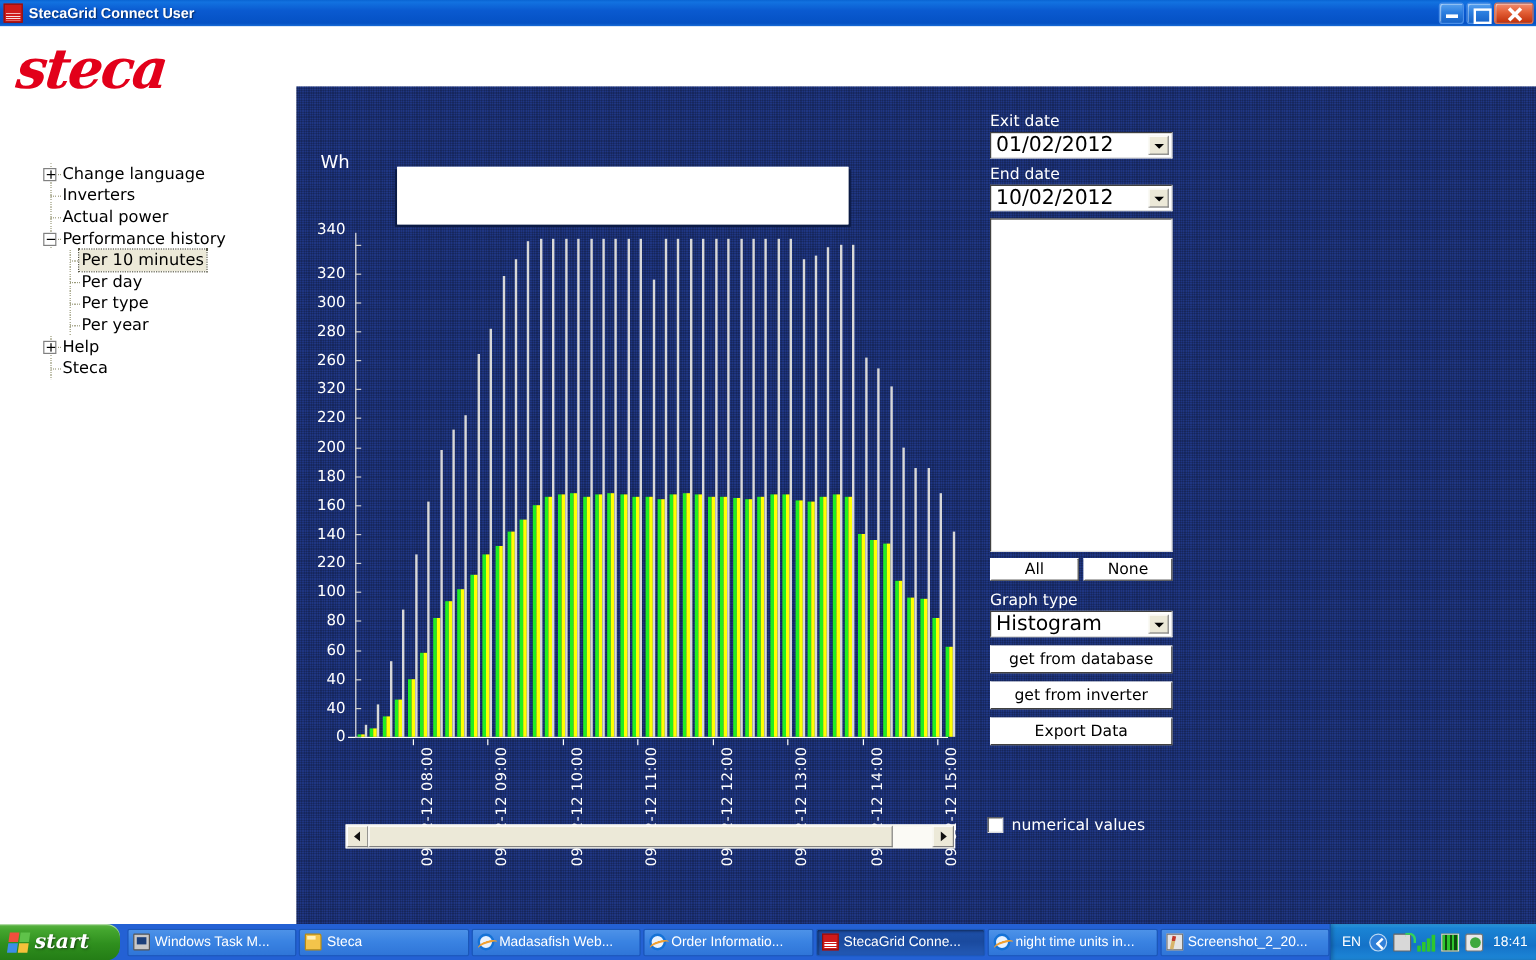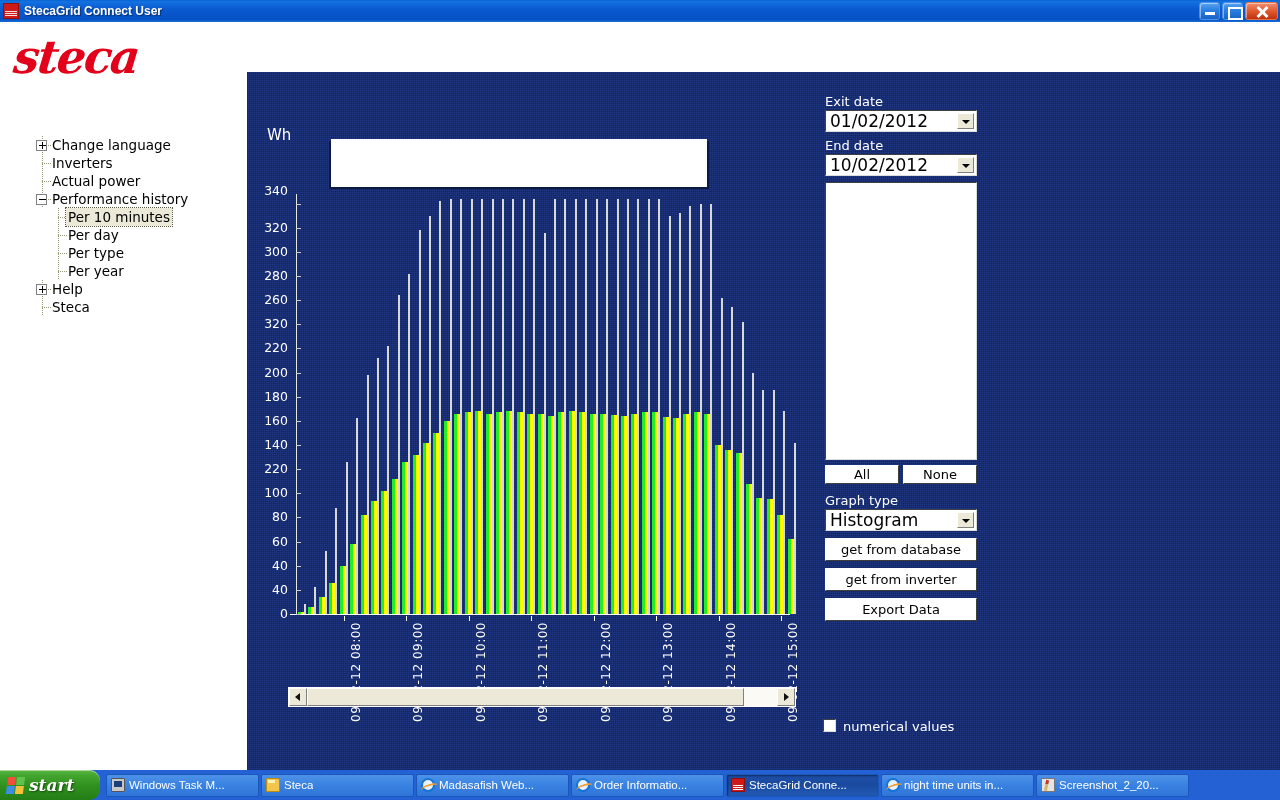--- a/index.html
+++ b/index.html
@@ -241,21 +241,21 @@
   .spinhalf.up .arw { border-bottom: 4px solid #111; }
   .spinhalf.dn .arw { border-top: 4px solid #111; }
   #valcount {
     width: 38px; height: 24px; margin-left: 7px; background: #ffffff;
     border-top: 1px solid #404040; border-left: 1px solid #404040;
     border-right: 1px solid #dcdcdc; border-bottom: 1px solid #dcdcdc;
     font-size: 13px; color: #000; display: flex; align-items: center; padding-left: 4px;
     font-family: "DejaVu Sans", sans-serif;
   }
   #valtext { color: #ffffff; font-size: 13px; margin-left: 9px; font-family: "DejaVu Sans", sans-serif; }
-  #numrow { position: absolute; left: 576px; top: 647px; display: flex; align-items: flex-start; }
+  #numrow { position: absolute; left: 576px; top: 609px; display: flex; align-items: flex-start; }
   #numcheck {
     width: 13px; height: 13px; background: #ffffff;
     border-top: 1px solid #404040; border-left: 1px solid #404040;
     border-right: 1px solid #dcdcdc; border-bottom: 1px solid #dcdcdc;
   }
   #numtext { color: #ffffff; font-size: 13px; margin-left: 7px; font-family: "DejaVu Sans", sans-serif; }
 
   
   #taskbar {
     position: absolute; left: 0; top: 770px; width: 1280px; height: 30px;
@@ -815,13 +815,27 @@
       </div>
       <div class="taskitem">
         <span class="tico ie"></span>
         <span class="tlabel">night time units in...</span>
       </div>
       <div class="taskitem">
         <span class="tico paint"></span>
         <span class="tlabel">Screenshot_2_20...</span>
       </div>
     </div>
+  <div id="tray">
+    <span class="lang">EN</span>
+    <span class="trayico chev"></span>
+    <span class="trayico net"></span>
+    <span class="trayico signal">
+        <i></i>
+        <i></i>
+        <i></i>
+        <i></i>
+      </span>
+    <span class="trayico grid"></span>
+    <span class="trayico shield"></span>
+    <span id="clock">18:41</span>
+  </div>
 </div>
 
 </body></html>

